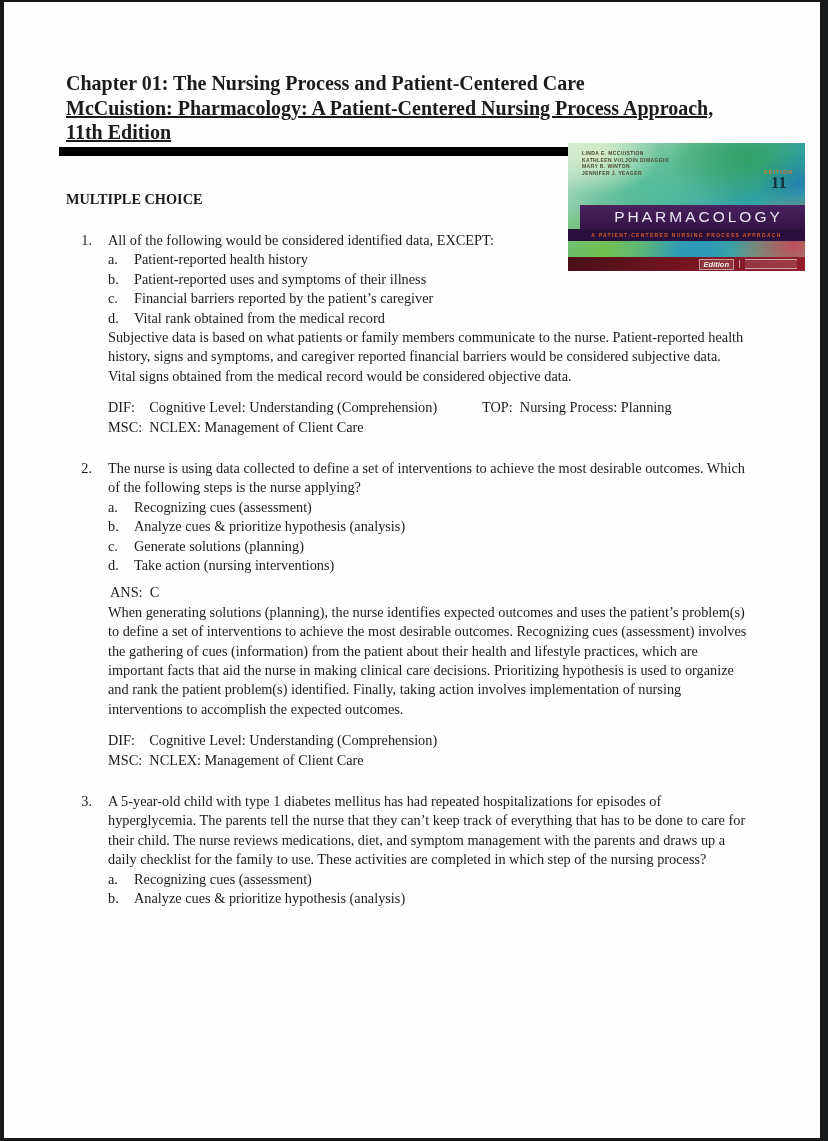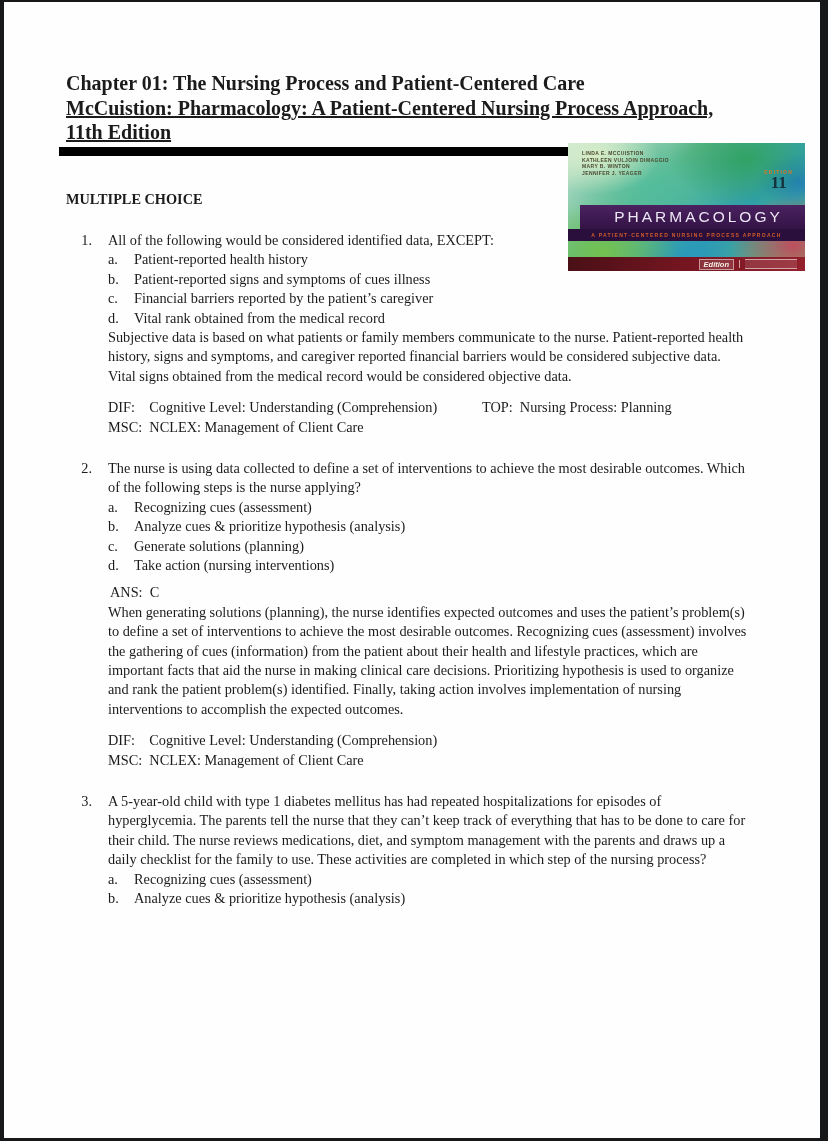--- a/index.html
+++ b/index.html
@@ -76,21 +76,21 @@
       <span class="q-num">1.</span>
       <span class="q-gap"></span>
       <div class="q-body">
         <div class="q-text">All of the following would be considered identified data, EXCEPT:</div>
         <div class="option">
           <span class="opt-letter">a.</span>
           <span class="opt-text">Patient-reported health history</span>
         </div>
         <div class="option">
           <span class="opt-letter">b.</span>
-          <span class="opt-text">Patient-reported signs and symptoms of cues illness</span>
+          <span class="opt-text">Patient-reported uses and symptoms of their illness</span>
         </div>
         <div class="option">
           <span class="opt-letter">c.</span>
           <span class="opt-text">Financial barriers reported by the patient’s caregiver</span>
         </div>
         <div class="option">
           <span class="opt-letter">d.</span>
           <span class="opt-text">Vital rank obtained from the medical record</span>
         </div>
         <div class="rationale">Subjective data is based on what patients or family members communicate to the nurse. Patient-reported health history, signs and symptoms, and caregiver reported financial barriers would be considered subjective data. Vital signs obtained from the medical record would be considered objective data.</div>

